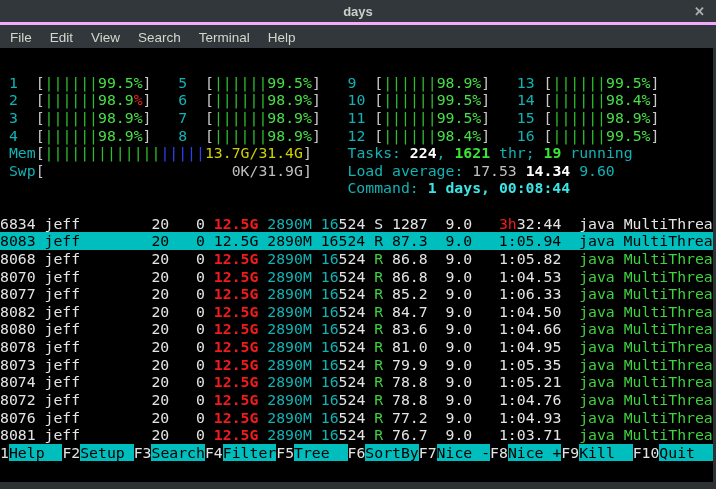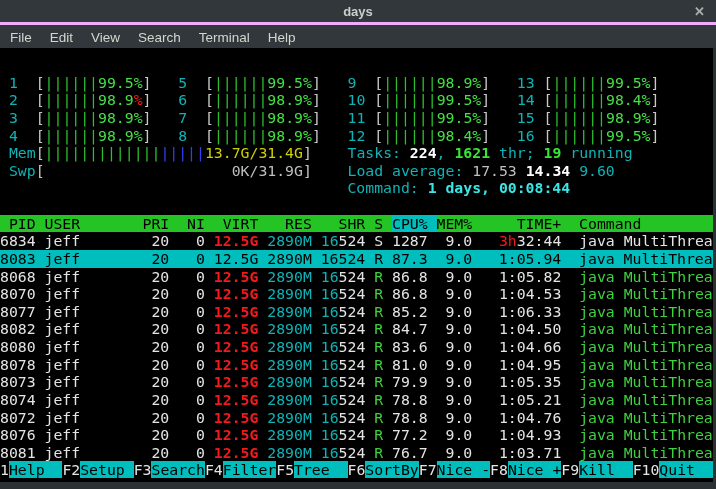--- a/index.html
+++ b/index.html
@@ -35,21 +35,20 @@
   <div class="term" id="term">
       <div class="tline"></div>
       <div class="tline"><span> </span><span style="color: rgb(16, 179, 181);">1  </span><span style="color: rgb(200, 200, 200);">[</span><span style="color: rgb(44, 193, 44);">||||||</span><span style="color: rgb(69, 224, 69);">99.5%</span><span style="color: rgb(200, 200, 200);">]</span><span>   </span><span style="color: rgb(16, 179, 181);">5  </span><span style="color: rgb(200, 200, 200);">[</span><span style="color: rgb(44, 193, 44);">||||||</span><span style="color: rgb(69, 224, 69);">99.5%</span><span style="color: rgb(200, 200, 200);">]</span><span>   </span><span style="color: rgb(16, 179, 181);">9  </span><span style="color: rgb(200, 200, 200);">[</span><span style="color: rgb(44, 193, 44);">||||||</span><span style="color: rgb(69, 224, 69);">98.9%</span><span style="color: rgb(200, 200, 200);">]</span><span>   </span><span style="color: rgb(16, 179, 181);">13 </span><span style="color: rgb(200, 200, 200);">[</span><span style="color: rgb(44, 193, 44);">||||||</span><span style="color: rgb(69, 224, 69);">99.5%</span><span style="color: rgb(200, 200, 200);">]</span></div>
       <div class="tline"><span> </span><span style="color: rgb(16, 179, 181);">2  </span><span style="color: rgb(200, 200, 200);">[</span><span style="color: rgb(44, 193, 44);">||||||</span><span style="color: rgb(69, 224, 69);">98.9</span><span style="color: rgb(242, 27, 27);">%</span><span style="color: rgb(200, 200, 200);">]</span><span>   </span><span style="color: rgb(16, 179, 181);">6  </span><span style="color: rgb(200, 200, 200);">[</span><span style="color: rgb(44, 193, 44);">||||||</span><span style="color: rgb(69, 224, 69);">98.9%</span><span style="color: rgb(200, 200, 200);">]</span><span>   </span><span style="color: rgb(16, 179, 181);">10 </span><span style="color: rgb(200, 200, 200);">[</span><span style="color: rgb(44, 193, 44);">||||||</span><span style="color: rgb(69, 224, 69);">99.5%</span><span style="color: rgb(200, 200, 200);">]</span><span>   </span><span style="color: rgb(16, 179, 181);">14 </span><span style="color: rgb(200, 200, 200);">[</span><span style="color: rgb(44, 193, 44);">||||||</span><span style="color: rgb(69, 224, 69);">98.4%</span><span style="color: rgb(200, 200, 200);">]</span></div>
       <div class="tline"><span> </span><span style="color: rgb(16, 179, 181);">3  </span><span style="color: rgb(200, 200, 200);">[</span><span style="color: rgb(44, 193, 44);">||||||</span><span style="color: rgb(69, 224, 69);">98.9%</span><span style="color: rgb(200, 200, 200);">]</span><span>   </span><span style="color: rgb(16, 179, 181);">7  </span><span style="color: rgb(200, 200, 200);">[</span><span style="color: rgb(44, 193, 44);">||||||</span><span style="color: rgb(69, 224, 69);">98.9%</span><span style="color: rgb(200, 200, 200);">]</span><span>   </span><span style="color: rgb(16, 179, 181);">11 </span><span style="color: rgb(200, 200, 200);">[</span><span style="color: rgb(44, 193, 44);">||||||</span><span style="color: rgb(69, 224, 69);">99.5%</span><span style="color: rgb(200, 200, 200);">]</span><span>   </span><span style="color: rgb(16, 179, 181);">15 </span><span style="color: rgb(200, 200, 200);">[</span><span style="color: rgb(44, 193, 44);">||||||</span><span style="color: rgb(69, 224, 69);">98.9%</span><span style="color: rgb(200, 200, 200);">]</span></div>
       <div class="tline"><span> </span><span style="color: rgb(16, 179, 181);">4  </span><span style="color: rgb(200, 200, 200);">[</span><span style="color: rgb(44, 193, 44);">||||||</span><span style="color: rgb(69, 224, 69);">98.9%</span><span style="color: rgb(200, 200, 200);">]</span><span>   </span><span style="color: rgb(16, 179, 181);">8  </span><span style="color: rgb(200, 200, 200);">[</span><span style="color: rgb(44, 193, 44);">||||||</span><span style="color: rgb(69, 224, 69);">98.9%</span><span style="color: rgb(200, 200, 200);">]</span><span>   </span><span style="color: rgb(16, 179, 181);">12 </span><span style="color: rgb(200, 200, 200);">[</span><span style="color: rgb(44, 193, 44);">||||||</span><span style="color: rgb(69, 224, 69);">98.4%</span><span style="color: rgb(200, 200, 200);">]</span><span>   </span><span style="color: rgb(16, 179, 181);">16 </span><span style="color: rgb(200, 200, 200);">[</span><span style="color: rgb(44, 193, 44);">||||||</span><span style="color: rgb(69, 224, 69);">99.5%</span><span style="color: rgb(200, 200, 200);">]</span></div>
       <div class="tline"><span> </span><span style="color: rgb(16, 179, 181);">Mem</span><span style="color: rgb(200, 200, 200);">[</span><span style="color: rgb(44, 193, 44);">|||||||||||||</span><span style="color: rgb(48, 64, 240);">|||||</span><span style="color: rgb(207, 208, 0);">13.7G/31.4G</span><span style="color: rgb(200, 200, 200);">]</span><span>    </span><span style="color: rgb(16, 179, 181);">Tasks: </span><span style="color: rgb(255, 255, 255); font-weight: bold;">224</span><span style="color: rgb(16, 179, 181);">, </span><span style="color: rgb(56, 230, 56); font-weight: bold;">1621</span><span style="color: rgb(16, 179, 181);"> thr; </span><span style="color: rgb(56, 230, 56); font-weight: bold;">19</span><span style="color: rgb(16, 179, 181);"> running</span></div>
       <div class="tline"><span> </span><span style="color: rgb(16, 179, 181);">Swp</span><span style="color: rgb(200, 200, 200);">[</span><span style="color: rgb(228, 228, 228);">                     </span><span style="color: rgb(191, 191, 191);">0K/31.9G</span><span style="color: rgb(200, 200, 200);">]</span><span>    </span><span style="color: rgb(16, 179, 181);">Load average: </span><span style="color: rgb(191, 191, 191);">17.53 </span><span style="color: rgb(255, 255, 255); font-weight: bold;">14.34 </span><span style="color: rgb(16, 179, 181);">9.60</span></div>
       <div class="tline"><span>                                       </span><span style="color: rgb(16, 179, 181);">Command: </span><span style="color: rgb(60, 229, 229); font-weight: bold;">1 days, 00:08:44</span></div>
       <div class="tline"></div>
-      <div class="tline" style="background: rgb(37, 196, 37);"><span style="color: rgb(0, 0, 0);"> PID USER       PRI  NI  VIRT   RES   SHR S </span><span style="color: rgb(0, 0, 0); background: rgb(0, 190, 190);">CPU% </span><span style="color: rgb(0, 0, 0);">MEM%     TIME+  Command</span></div>
       <div class="tline"><span style="color: rgb(228, 228, 228);">6834 jeff        20   0 </span><span style="color: rgb(242, 27, 27); font-weight: bold;">12.5G</span><span> </span><span style="color: rgb(16, 179, 181);">2890M</span><span> </span><span style="color: rgb(16, 179, 181);">16</span><span style="color: rgb(228, 228, 228);">524 </span><span style="color: rgb(228, 228, 228);">S</span><span style="color: rgb(228, 228, 228);"> 1287  9.0   </span><span style="color: rgb(242, 27, 27);">3h</span><span style="color: rgb(228, 228, 228);">32:44  </span><span style="color: rgb(228, 228, 228);">java MultiThreade</span></div>
       <div class="tline" style="background: rgb(0, 190, 190);"><span style="color: rgb(0, 0, 0);">8083 jeff        20   0 12.5G 2890M 16524 R 87.3  9.0   1:05.94  java MultiThreade</span></div>
       <div class="tline"><span style="color: rgb(228, 228, 228);">8068 jeff        20   0 </span><span style="color: rgb(242, 27, 27); font-weight: bold;">12.5G</span><span> </span><span style="color: rgb(16, 179, 181);">2890M</span><span> </span><span style="color: rgb(16, 179, 181);">16</span><span style="color: rgb(228, 228, 228);">524 </span><span style="color: rgb(63, 209, 63);">R</span><span style="color: rgb(228, 228, 228);"> 86.8  9.0   1:05.82  </span><span style="color: rgb(63, 209, 63);">java MultiThreade</span></div>
       <div class="tline"><span style="color: rgb(228, 228, 228);">8070 jeff        20   0 </span><span style="color: rgb(242, 27, 27); font-weight: bold;">12.5G</span><span> </span><span style="color: rgb(16, 179, 181);">2890M</span><span> </span><span style="color: rgb(16, 179, 181);">16</span><span style="color: rgb(228, 228, 228);">524 </span><span style="color: rgb(63, 209, 63);">R</span><span style="color: rgb(228, 228, 228);"> 86.8  9.0   1:04.53  </span><span style="color: rgb(63, 209, 63);">java MultiThreade</span></div>
       <div class="tline"><span style="color: rgb(228, 228, 228);">8077 jeff        20   0 </span><span style="color: rgb(242, 27, 27); font-weight: bold;">12.5G</span><span> </span><span style="color: rgb(16, 179, 181);">2890M</span><span> </span><span style="color: rgb(16, 179, 181);">16</span><span style="color: rgb(228, 228, 228);">524 </span><span style="color: rgb(63, 209, 63);">R</span><span style="color: rgb(228, 228, 228);"> 85.2  9.0   1:06.33  </span><span style="color: rgb(63, 209, 63);">java MultiThreade</span></div>
       <div class="tline"><span style="color: rgb(228, 228, 228);">8082 jeff        20   0 </span><span style="color: rgb(242, 27, 27); font-weight: bold;">12.5G</span><span> </span><span style="color: rgb(16, 179, 181);">2890M</span><span> </span><span style="color: rgb(16, 179, 181);">16</span><span style="color: rgb(228, 228, 228);">524 </span><span style="color: rgb(63, 209, 63);">R</span><span style="color: rgb(228, 228, 228);"> 84.7  9.0   1:04.50  </span><span style="color: rgb(63, 209, 63);">java MultiThreade</span></div>
       <div class="tline"><span style="color: rgb(228, 228, 228);">8080 jeff        20   0 </span><span style="color: rgb(242, 27, 27); font-weight: bold;">12.5G</span><span> </span><span style="color: rgb(16, 179, 181);">2890M</span><span> </span><span style="color: rgb(16, 179, 181);">16</span><span style="color: rgb(228, 228, 228);">524 </span><span style="color: rgb(63, 209, 63);">R</span><span style="color: rgb(228, 228, 228);"> 83.6  9.0   1:04.66  </span><span style="color: rgb(63, 209, 63);">java MultiThreade</span></div>
       <div class="tline"><span style="color: rgb(228, 228, 228);">8078 jeff        20   0 </span><span style="color: rgb(242, 27, 27); font-weight: bold;">12.5G</span><span> </span><span style="color: rgb(16, 179, 181);">2890M</span><span> </span><span style="color: rgb(16, 179, 181);">16</span><span style="color: rgb(228, 228, 228);">524 </span><span style="color: rgb(63, 209, 63);">R</span><span style="color: rgb(228, 228, 228);"> 81.0  9.0   1:04.95  </span><span style="color: rgb(63, 209, 63);">java MultiThreade</span></div>
       <div class="tline"><span style="color: rgb(228, 228, 228);">8073 jeff        20   0 </span><span style="color: rgb(242, 27, 27); font-weight: bold;">12.5G</span><span> </span><span style="color: rgb(16, 179, 181);">2890M</span><span> </span><span style="color: rgb(16, 179, 181);">16</span><span style="color: rgb(228, 228, 228);">524 </span><span style="color: rgb(63, 209, 63);">R</span><span style="color: rgb(228, 228, 228);"> 79.9  9.0   1:05.35  </span><span style="color: rgb(63, 209, 63);">java MultiThreade</span></div>
       <div class="tline"><span style="color: rgb(228, 228, 228);">8074 jeff        20   0 </span><span style="color: rgb(242, 27, 27); font-weight: bold;">12.5G</span><span> </span><span style="color: rgb(16, 179, 181);">2890M</span><span> </span><span style="color: rgb(16, 179, 181);">16</span><span style="color: rgb(228, 228, 228);">524 </span><span style="color: rgb(63, 209, 63);">R</span><span style="color: rgb(228, 228, 228);"> 78.8  9.0   1:05.21  </span><span style="color: rgb(63, 209, 63);">java MultiThreade</span></div>

